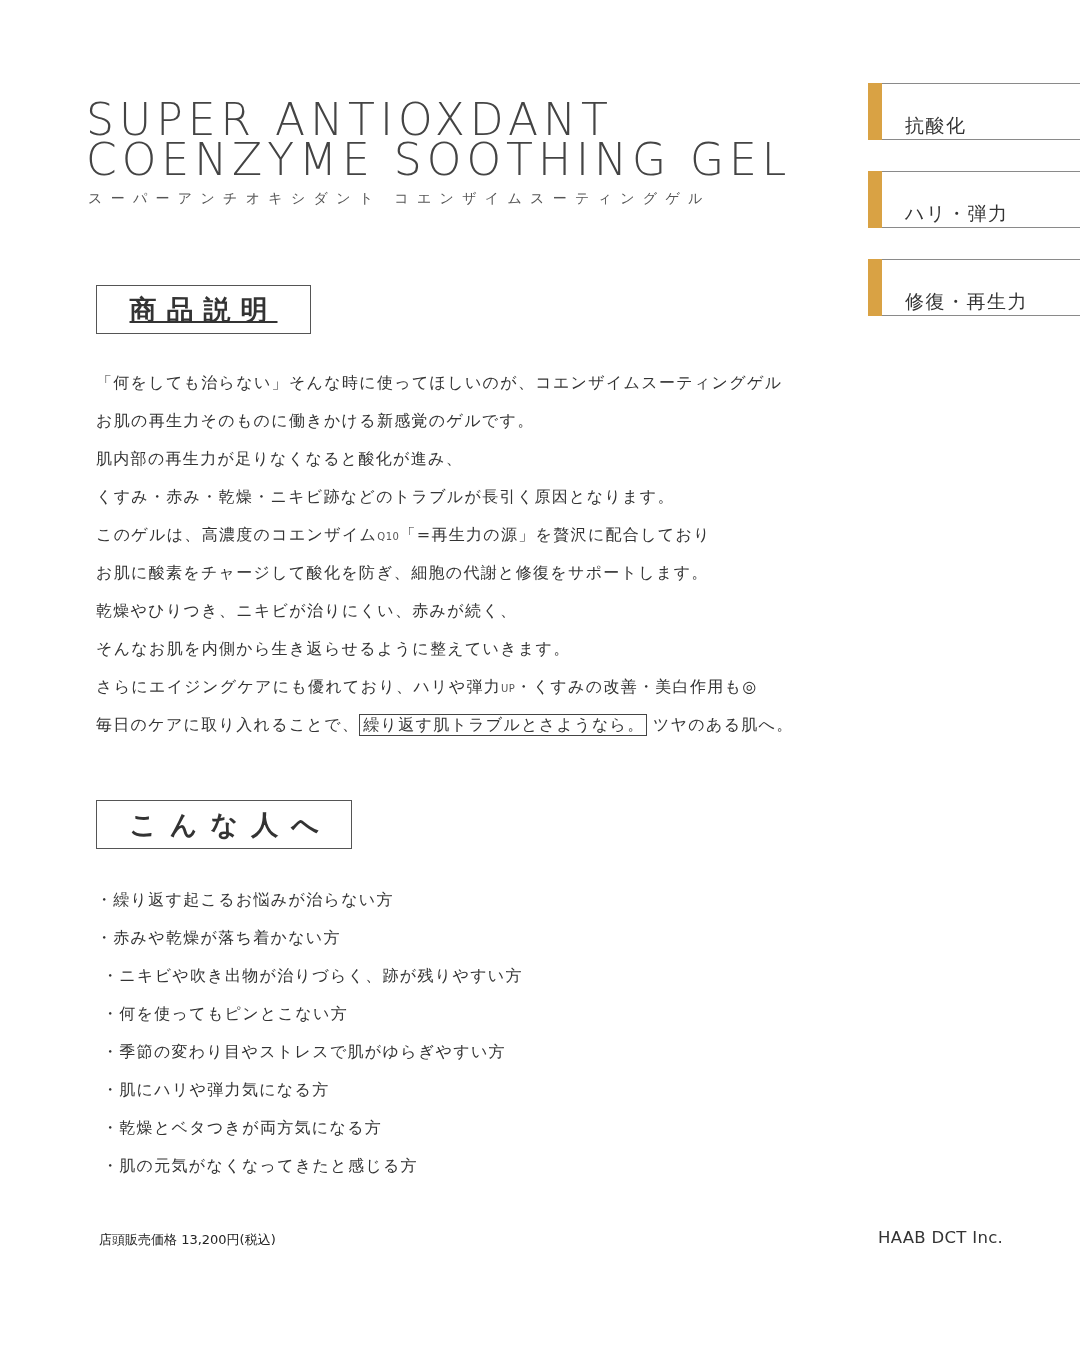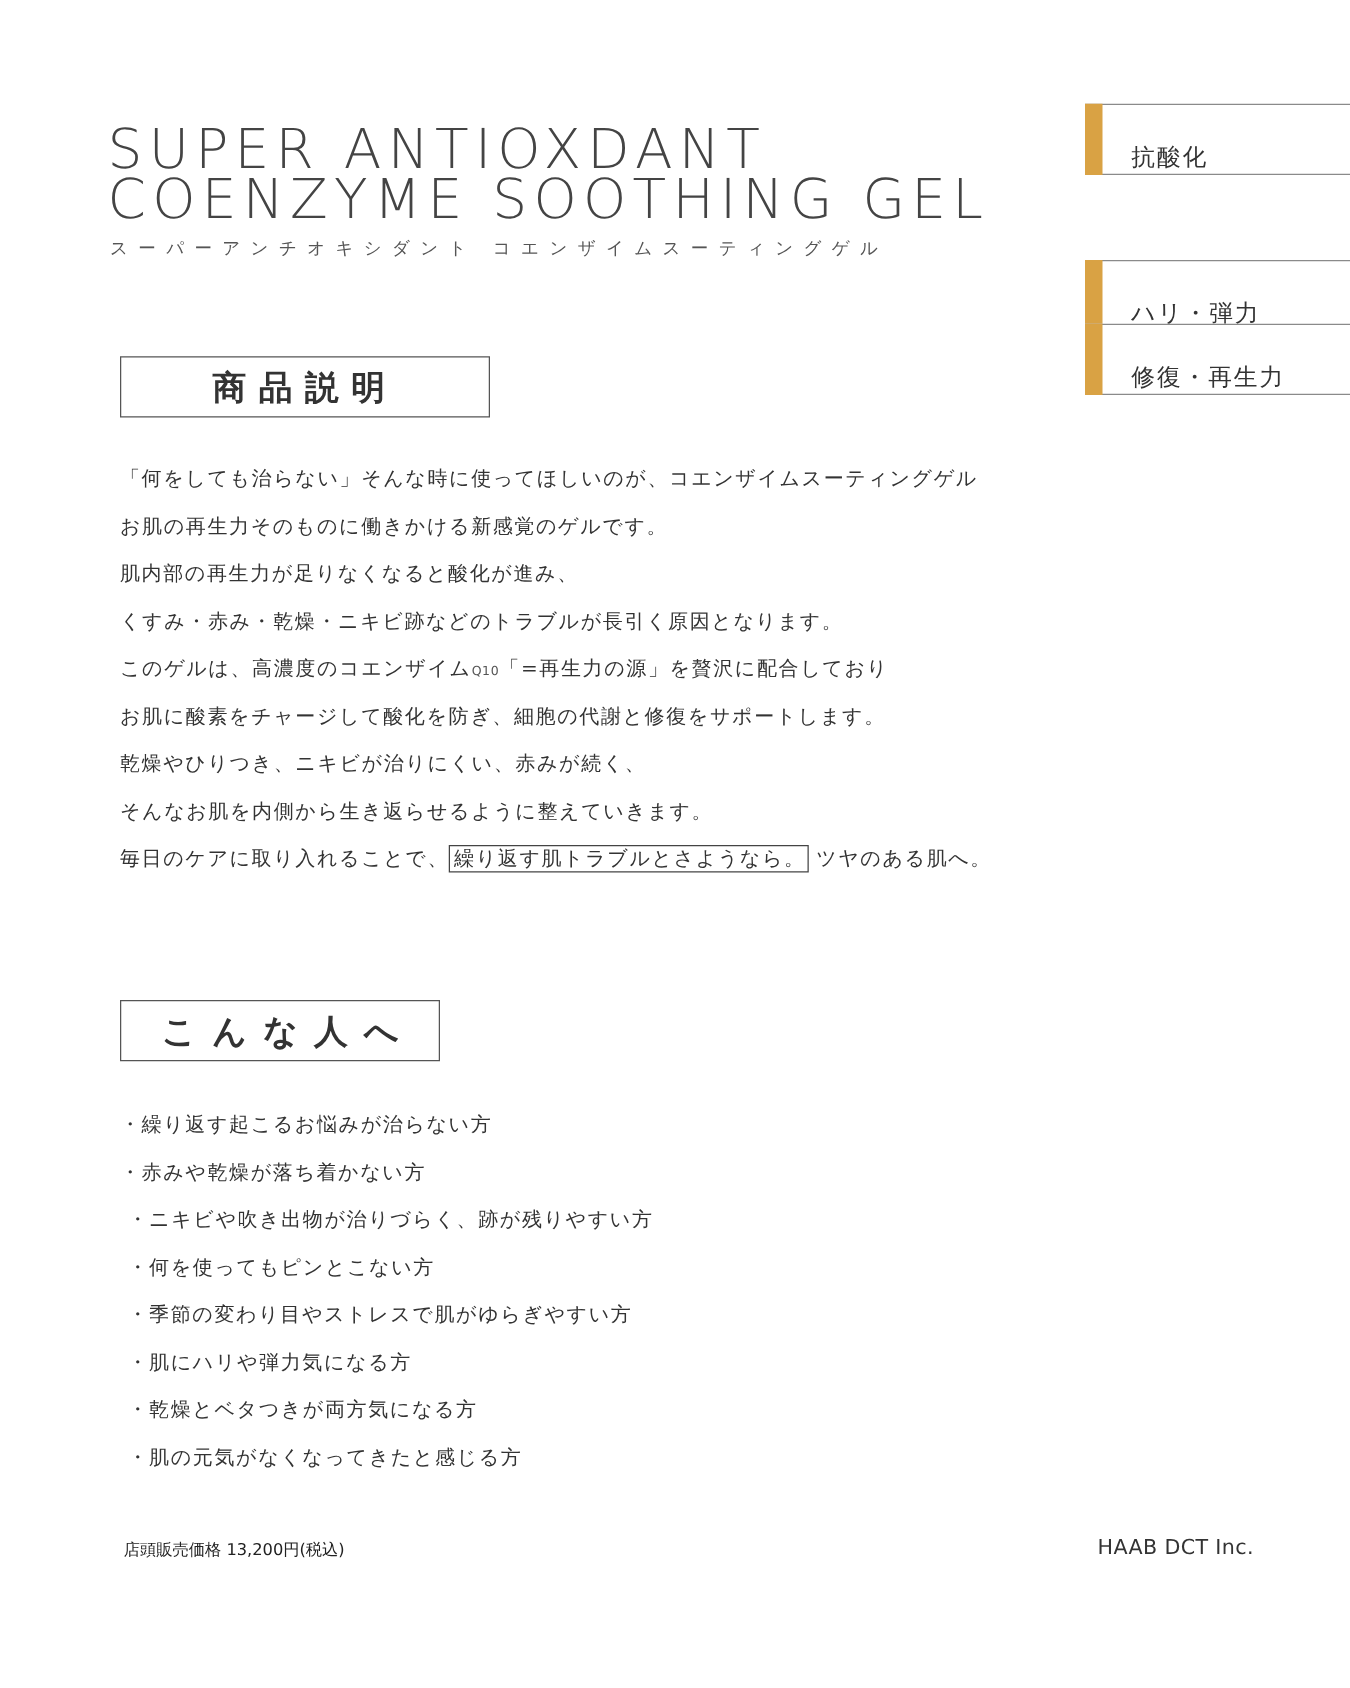--- a/index.html
+++ b/index.html
@@ -59,44 +59,45 @@
       width: 14px;
     }
     .tag .tag-label {
       margin-left: 37px;
       font-size: 19px;
       letter-spacing: 1.5px;
       color: #333333;
       white-space: nowrap;
     }
     .tag-1 { top: 83px; }
-    .tag-2 { top: 171px; margin-top: 37px; }
+    .tag-2 { top: 171px; }
     .tag-3 { top: 259px; }
     .tag-1 .tag-label { margin-top: 0px; }
     .tag-2 .tag-label { margin-top: 6px; }
     .tag-3 .tag-label { margin-top: -1px; }
 
     
     .section-heading {
       position: absolute;
       left: 96px;
       height: 49px;
       border: 1px solid #555555;
       display: flex;
       align-items: center;
       justify-content: center;
       font-size: 27px;
       color: #333333;
       white-space: nowrap;
     }
     .heading-desc {
       top: 285px;
-      width: 296px;
+      width: 215px;
       letter-spacing: 10px;
       padding-left: 0;
+      text-decoration: underline;
     }
     .heading-for {
       top: 800px;
       width: 256px;
       letter-spacing: 13px;
       padding-left: 13px;
     }
 
     
     .desc {
@@ -186,20 +187,21 @@
 
 <div class="desc">
   <span class="desc-line">「何をしても治らない」そんな時に使ってほしいのが、コエンザイムスーティングゲル</span>
   <span class="desc-line">お肌の再生力そのものに働きかける新感覚のゲルです。</span>
   <span class="desc-line">肌内部の再生力が足りなくなると酸化が進み、</span>
   <span class="desc-line">くすみ・赤み・乾燥・ニキビ跡などのトラブルが長引く原因となります。</span>
   <span class="desc-line"><span>このゲルは、高濃度のコエンザイム</span><span class="small-latin">Q10</span><span>「=再生力の源」を贅沢に配合しており</span></span>
   <span class="desc-line">お肌に酸素をチャージして酸化を防ぎ、細胞の代謝と修復をサポートします。</span>
   <span class="desc-line">乾燥やひりつき、ニキビが治りにくい、赤みが続く、</span>
   <span class="desc-line">そんなお肌を内側から生き返らせるように整えていきます。</span>
+  <span class="desc-line"><span>さらにエイジングケアにも優れており、ハリや弾力</span><span class="small-latin">UP</span><span>・くすみの改善・美白作用も◎</span></span>
   <span class="desc-line"><span>毎日のケアに取り入れることで、</span><span class="boxed">繰り返す肌トラブルとさようなら。</span><span> ツヤのある肌へ。</span></span>
 </div>
 
 <h2 class="section-heading heading-for">こんな人へ</h2>
 
 <ul class="target-list">
   <li class="target-item">・繰り返す起こるお悩みが治らない方</li>
   <li class="target-item">・赤みや乾燥が落ち着かない方</li>
   <li class="target-item indent">・ニキビや吹き出物が治りづらく、跡が残りやすい方</li>
   <li class="target-item indent">・何を使ってもピンとこない方</li>

